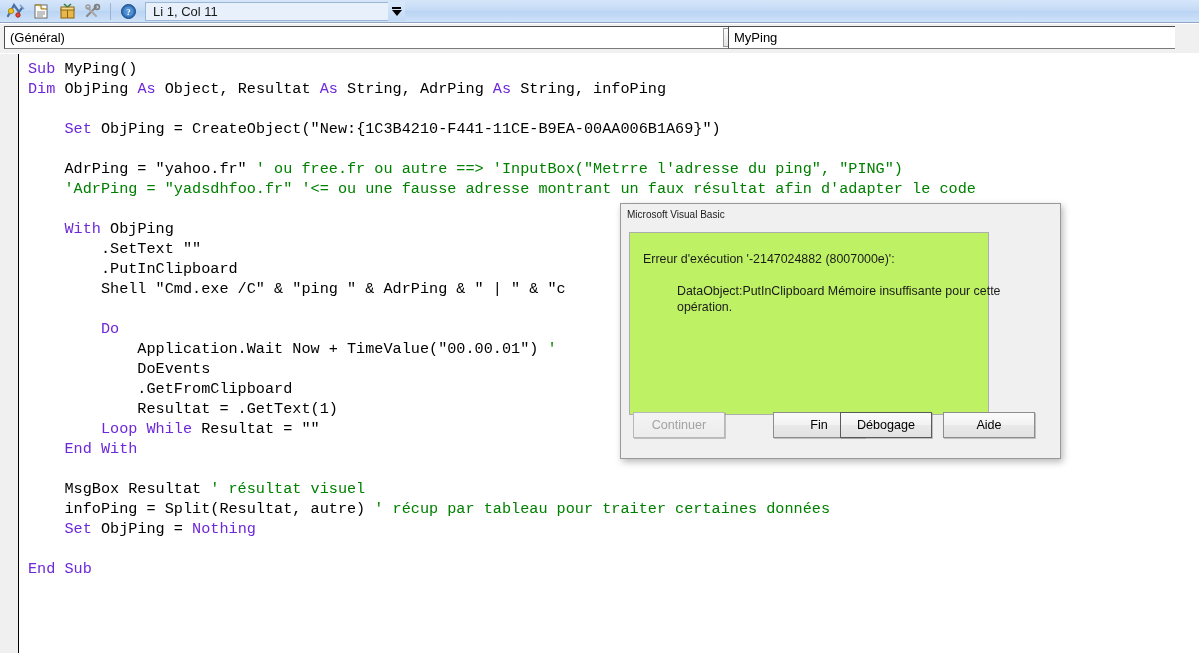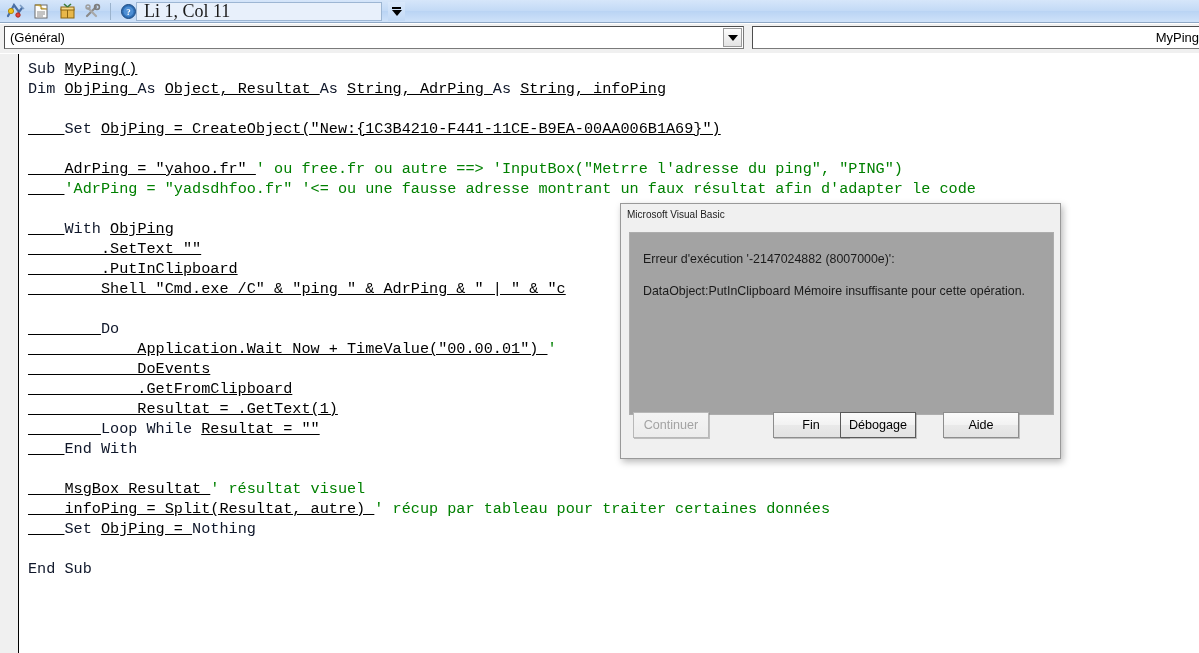--- a/index.html
+++ b/index.html
@@ -37,30 +37,30 @@
     align-items: center;
     justify-content: center;
   }
   .tb-sep {
     width: 1px; height: 17px;
     background: #9bb3cd;
     margin: 0 4px;
   }
   .tb-field {
     position: absolute;
-    left: 136px; top: 2px;
+    left: 145px; top: 2px;
     width: 246px; height: 19px;
     background: #e8f0fb;
     border: 1px solid #9db6d3;
     box-sizing: border-box;
-    font-size: 18px;
+    font-size: 13px;
     color: #1a1a1a;
     line-height: 17px;
     padding-left: 7px;
-    font-family: Liberation Serif, serif;
+    font-family: Liberation Sans, sans-serif;
   }
   .tb-chev {
     position: absolute;
     left: 388px; top: 2px;
     width: 17px; height: 19px;
     display: flex;
     flex-direction: column;
     align-items: center;
     justify-content: center;
     background: linear-gradient(to bottom,#d9e8fb,#c2d9f5);
@@ -92,21 +92,21 @@
     box-sizing: border-box;
     font-size: 13px;
     color: #000;
     line-height: 21px;
     padding-left: 5px;
     font-family: "Liberation Sans", sans-serif;
     overflow: hidden;
     white-space: nowrap;
   }
   #combo-general { left: 4px; width: 740px; }
-  #combo-proc    { left: 752px; width: 447px; border-right: none; text-align: right; }
+  #combo-proc    { left: 728px; width: 447px; border-right: none; }
   .combo-arrow {
     position: absolute;
     right: 1px; top: 1px;
     width: 19px; height: 19px;
     background: linear-gradient(to bottom,#fdfdfd,#e3e3e3);
     border: 1px solid #9a9a9a;
     box-sizing: border-box;
     display: flex; align-items: center; justify-content: center;
   }
   .combo-arrow i {
@@ -137,23 +137,23 @@
     position: absolute;
     left: 28px; top: 5px;
     margin: 0;
     font-family: "Liberation Mono", "DejaVu Sans Mono", monospace;
     font-size: 15.2px;
     line-height: 20px;
     color: #000000;
     white-space: pre;
     letter-spacing: 0px;
   }
-  .kw  { color: #0f172a; }
+  .kw  { color: #6d28d9; }
   .cm  { color: #008000; }
-  .pl  { color: #000000; text-decoration: underline; }
+  .pl  { color: #000000; }
 
   
   .dialog {
     position: absolute;
     left: 620px; top: 203px;
     width: 441px; height: 256px;
     background: #f0f0f0;
     border: 1px solid #999999;
     box-sizing: border-box;
     box-shadow: 2px 3px 7px rgba(0,0,0,0.28);
@@ -161,44 +161,44 @@
   .dlg-title {
     position: absolute;
     left: 6px; top: 5px;
     font-size: 10px;
     color: #1b1b1b;
     font-family: "Liberation Sans", sans-serif;
   }
   .dlg-panel {
     position: absolute;
     left: 8px; top: 28px;
-    width: 425px; height: 183px;
+    width: 360px; height: 183px;
     border: 1px solid #adadad;
-    background: #a3a3a3;
+    background: #bef264;
     box-sizing: border-box;
   }
   .dlg-msg {
     position: absolute;
     left: 13px; top: 18px;
     width: 395px;
     font-size: 12.4px;
     line-height: 16px;
     color: #1b1b1b;
     font-family: "Liberation Sans", sans-serif;
   }
-  .dlg-msg .ln2 { margin-top: 16px; }
+  .dlg-msg .ln2 { margin-top: 16px; margin-left: 34px; }
   .dlg-buttons {
     position: absolute;
     left: 12px; top: 208px;
     width: 420px; height: 26px;
   }
   .dlg-btn {
     position: absolute;
     top: 0;
-    width: 76px; height: 26px;
+    width: 92px; height: 26px;
     background: linear-gradient(to bottom,#fbfbfb 0%,#f2f2f2 48%,#e9e9e9 52%,#e2e2e2 100%);
     border: 1px solid #8d8d8d;
     box-sizing: border-box;
     font-size: 12.6px;
     color: #000;
     font-family: "Liberation Sans", sans-serif;
     display: flex;
     align-items: center;
     justify-content: center;
     cursor: default;

